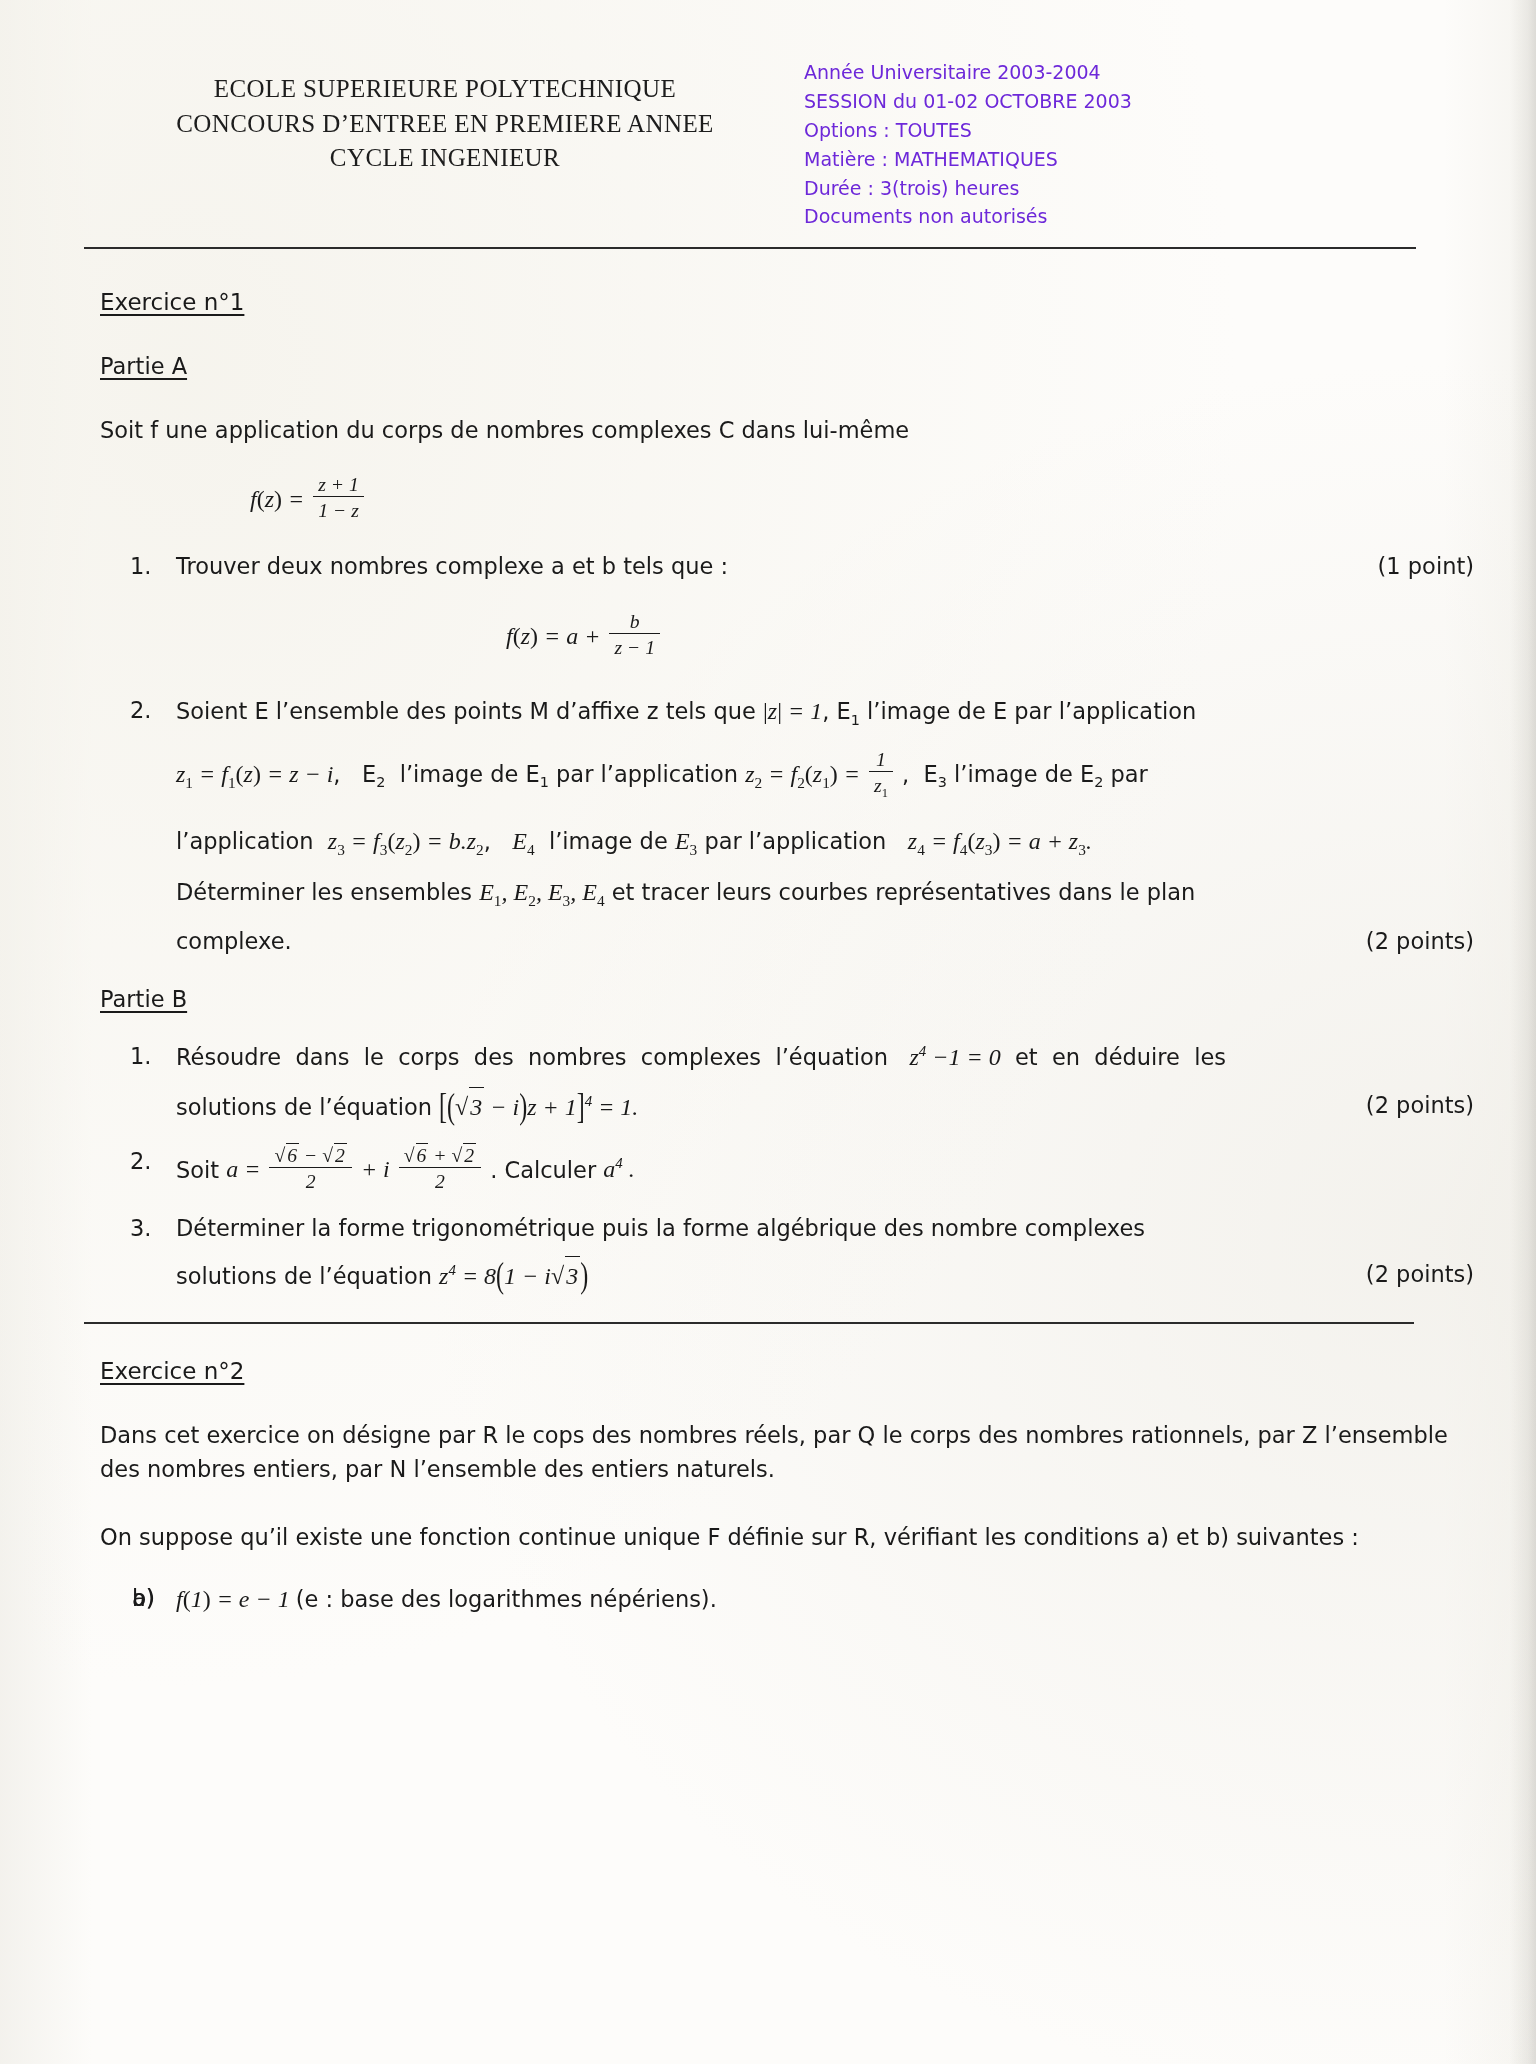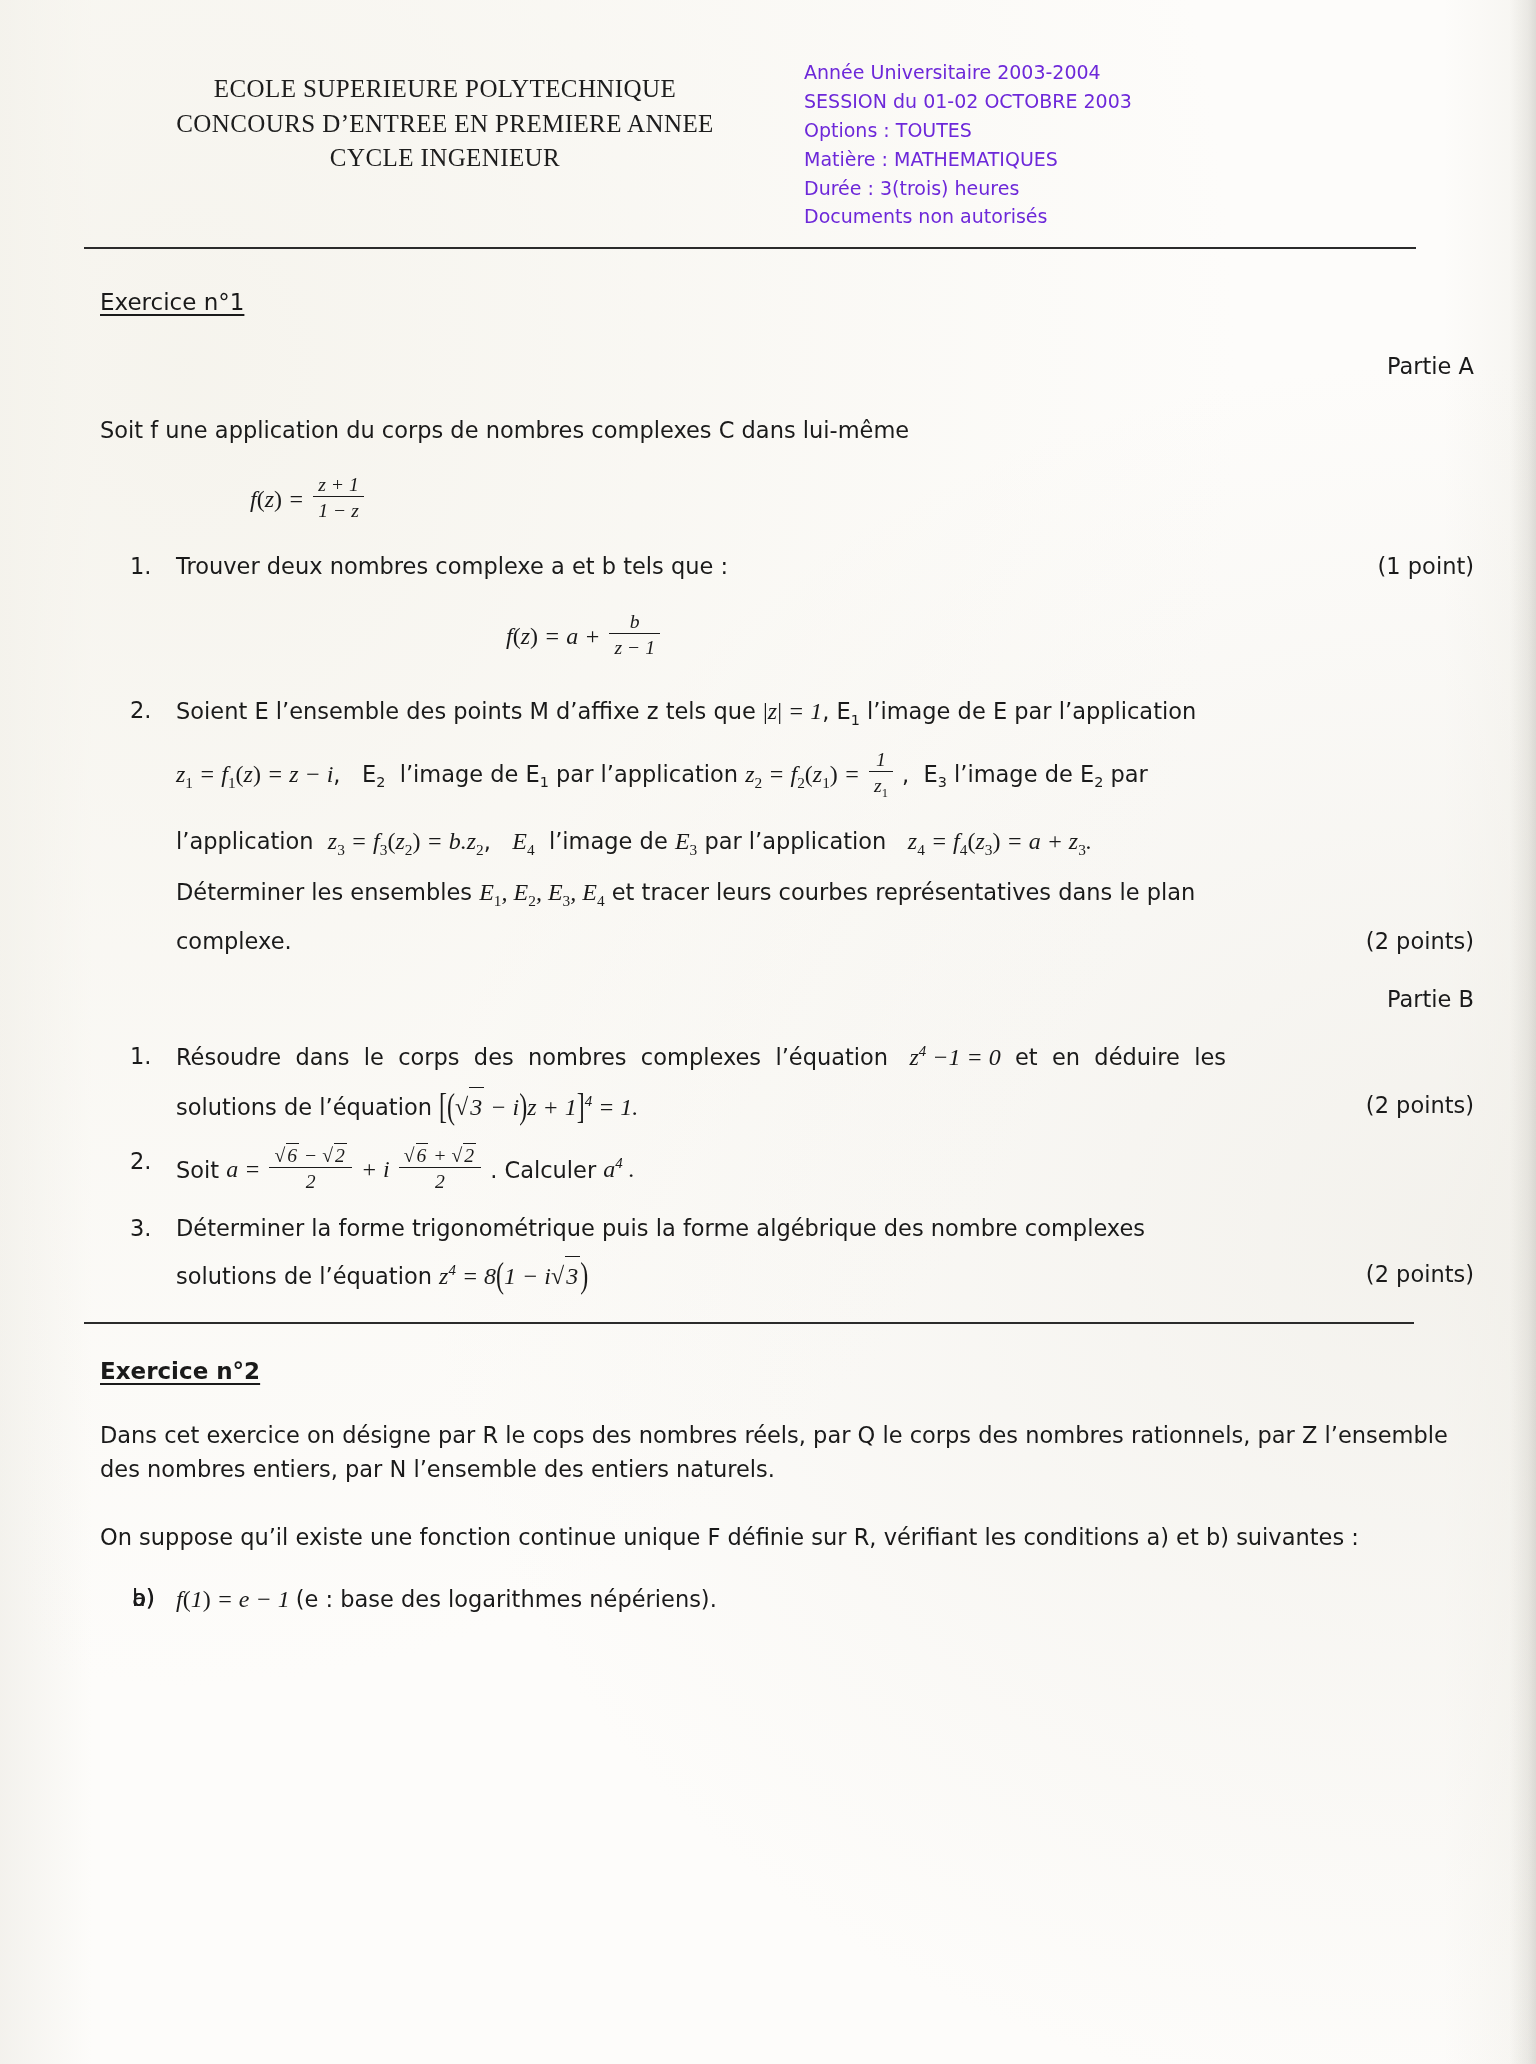--- a/index.html
+++ b/index.html
@@ -83,23 +83,23 @@
 
   
   .sec-title {
     font-size: 23px;
     text-decoration: underline;
     text-underline-offset: 4px;
     margin: 40px 0 0 0;
   }
   .sub-title {
     font-size: 22.5px;
+    text-decoration: underline;
     text-underline-offset: 4px;
     margin: 38px 0 0 0;
-    text-align: right;
   }
   p.para {
     font-size: 22.5px;
     line-height: 1.52;
     margin: 34px 0 0 0;
   }
   .ol {
     margin: 26px 0 0 0;
     padding: 0;
     list-style: none;
@@ -297,21 +297,21 @@
           <span class="math">
             z<sup>4</sup> = 8<span class="big-paren">(</span>1 − i<span class="sqrt-sym">√</span><span class="sqrt">3</span><span class="big-paren">)</span>
           </span>
           <span class="points">(2 points)</span>
         </div>
       </li>
     </ul>
 
     <div class="rule second"></div>
 
-    <div class="sec-title" style="margin-top:34px;font-weight:bold;">Exercice n°2</div>
+    <div class="sec-title" style="margin-top:34px;">Exercice n°2</div>
 
     <p class="para">Dans cet exercice on désigne par R le cops des nombres réels, par Q le corps des nombres rationnels, par Z l’ensemble des nombres entiers, par N l’ensemble des entiers naturels.</p>
 
     <p class="para">On suppose qu’il existe une fonction continue unique F définie sur R, vérifiant les conditions a) et b) suivantes :</p>
 
     <ul class="ol alpha exo2-list">
       <li>
         <span class="num">a)</span>
       </li>
       <li>

